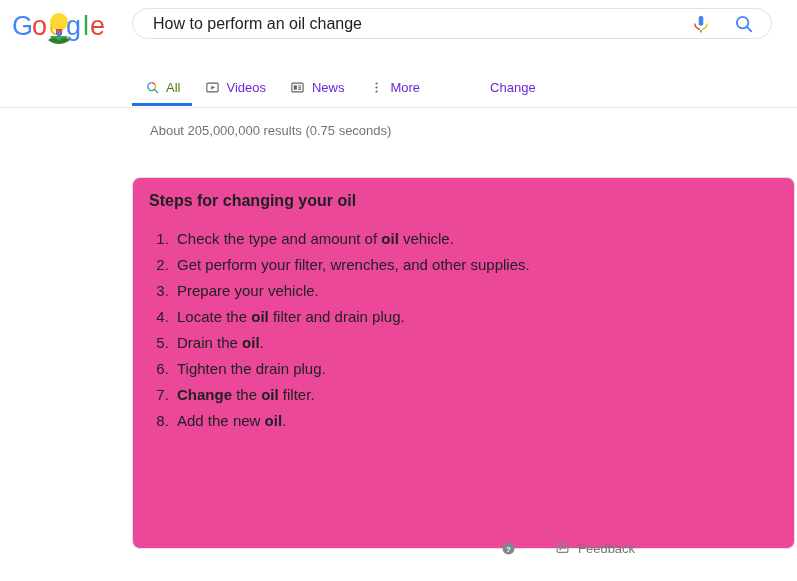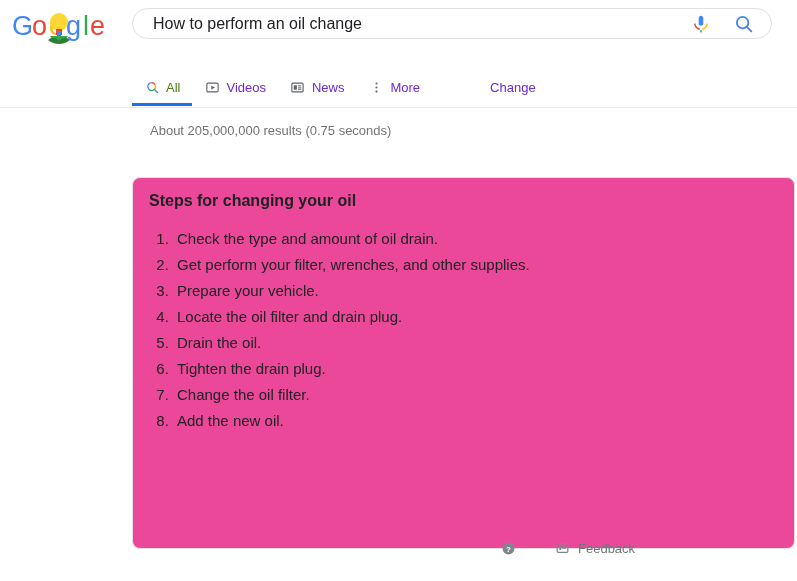--- a/index.html
+++ b/index.html
@@ -165,21 +165,21 @@
     margin: 0;
     padding: 0 0 0 24px;
     list-style-position: outside;
   }
   .steps li {
     font-size: 15px;
     line-height: 26px;
     color: #202124;
     padding-left: 4px;
   }
-  .steps li b { font-weight: normal; }
+  .steps li b { font-weight: bold; }
 
   
   .snippet-footer {
     position: absolute;
     left: 500px;
     top: 540px;
     display: flex;
     align-items: center;
   }
   .foot-item {
@@ -303,21 +303,21 @@
   <div class="nav-sep"></div>
 </div>
 
 <div class="results-count">About 205,000,000 results (0.75 seconds)</div>
 
 <div class="snippet-card">
 
   <div class="snippet-title">Steps for changing your oil</div>
 
   <ol class="steps" id="steps-list">
-      <li><span>Check the type and amount of </span><b>oil</b><span> drain.</span></li>
+      <li><span>Check the type and amount of </span><b>oil</b><span> vehicle.</span></li>
       <li><span>Get perform your filter, wrenches, and other supplies.</span></li>
       <li><span>Prepare your vehicle.</span></li>
       <li><span>Locate the </span><b>oil</b><span> filter and drain plug.</span></li>
       <li><span>Drain the </span><b>oil</b><span>.</span></li>
       <li><span>Tighten the drain plug.</span></li>
       <li><b>Change</b><span> the </span><b>oil</b><span> filter.</span></li>
       <li><span>Add the new </span><b>oil</b><span>.</span></li>
     </ol>
 
 </div>

